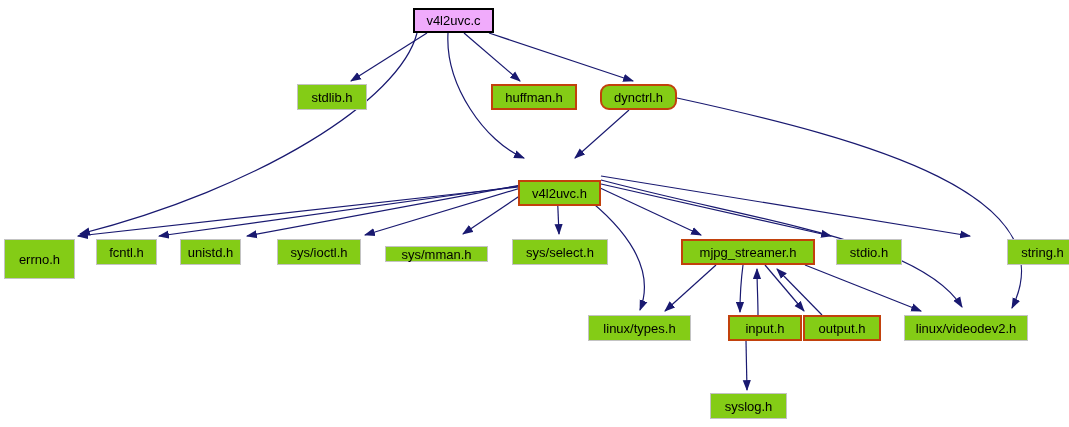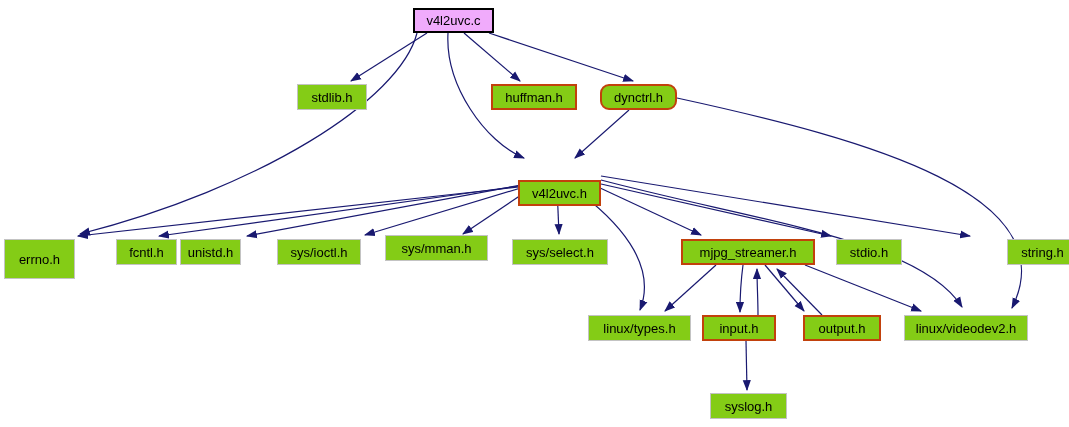--- a/index.html
+++ b/index.html
@@ -68,48 +68,48 @@
       </div>
       <div class="node internal" style="left: 600px; top: 84px; width: 77px; height: 26px; border-radius: 9px;">
         <span>dynctrl.h</span>
       </div>
       <div class="node internal" style="left: 518px; top: 161px; width: 83px; height: 26px; margin-top: 19px;">
         <span>v4l2uvc.h</span>
       </div>
       <div class="node external" style="left: 4px; top: 239px; width: 71px; height: 40px;">
         <span>errno.h</span>
       </div>
-      <div class="node external" style="left: 96px; top: 239px; width: 61px; height: 26px; margin-left: 20px;">
+      <div class="node external" style="left: 96px; top: 239px; width: 61px; height: 26px;">
         <span>fcntl.h</span>
       </div>
       <div class="node external" style="left: 180px; top: 239px; width: 61px; height: 26px;">
         <span>unistd.h</span>
       </div>
       <div class="node external" style="left: 277px; top: 239px; width: 84px; height: 26px;">
         <span>sys/ioctl.h</span>
       </div>
-      <div class="node external" style="left: 385px; top: 235px; width: 103px; height: 26px; text-align: right;">
+      <div class="node external" style="left: 385px; top: 246px; width: 103px; height: 16px; text-align: right;">
         <span>sys/mman.h</span>
       </div>
       <div class="node external" style="left: 512px; top: 239px; width: 96px; height: 26px;">
         <span>sys/select.h</span>
       </div>
       <div class="node internal" style="left: 681px; top: 239px; width: 134px; height: 26px; text-align: right;">
         <span>mjpg_streamer.h</span>
       </div>
       <div class="node external" style="left: 836px; top: 239px; width: 66px; height: 26px; text-align: right;">
         <span>stdio.h</span>
       </div>
       <div class="node external" style="left: 975px; top: 239px; width: 71px; height: 26px; margin-left: 32px;">
         <span>string.h</span>
       </div>
       <div class="node external" style="left: 588px; top: 315px; width: 103px; height: 26px; align-items: center;">
         <span>linux/types.h</span>
       </div>
-      <div class="node internal" style="left: 702px; top: 315px; width: 74px; height: 26px;">
+      <div class="node internal" style="left: 728px; top: 315px; width: 74px; height: 26px;">
         <span>input.h</span>
       </div>
       <div class="node internal" style="left: 803px; top: 315px; width: 78px; height: 26px;">
         <span>output.h</span>
       </div>
       <div class="node external" style="left: 904px; top: 315px; width: 124px; height: 26px;">
         <span>linux/videodev2.h</span>
       </div>
       <div class="node external" style="left: 710px; top: 393px; width: 77px; height: 26px;">
         <span>syslog.h</span>

